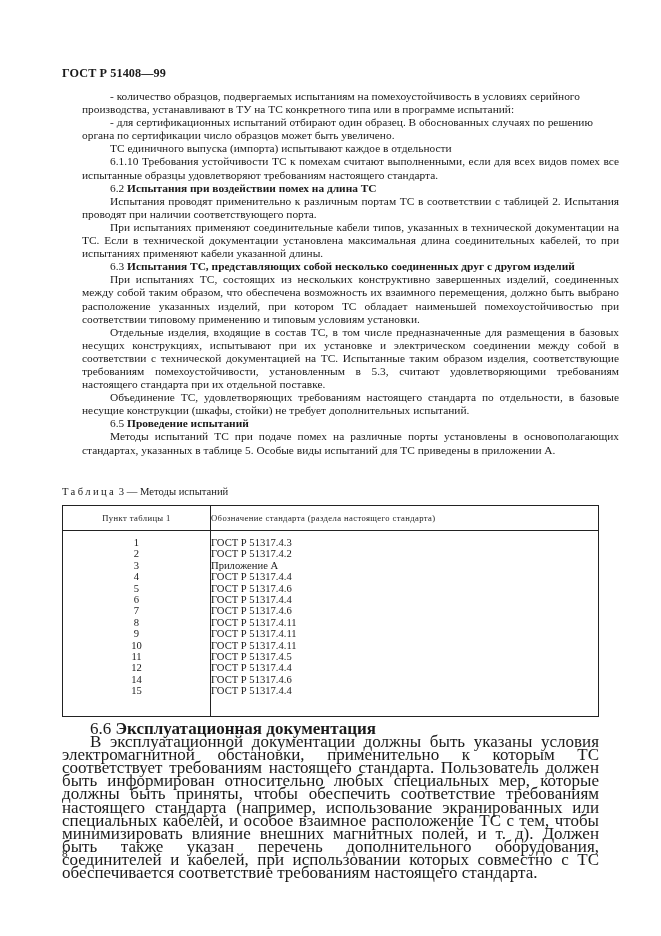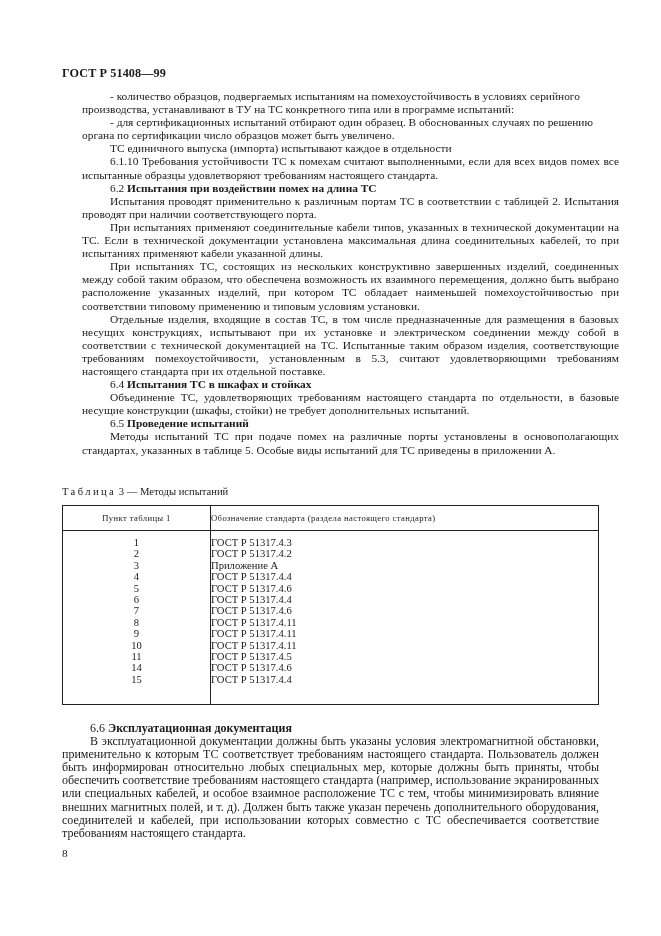--- a/index.html
+++ b/index.html
@@ -16,39 +16,39 @@
   table.methods { position: absolute; left: 62px; top: 505px; width: 537px; border-collapse: collapse;
                   font-size: 10.6px; }
   table.methods th { font-weight: normal; font-size: 8.6px; letter-spacing: 0.4px; height: 24px;
                      border-bottom: 1.2px solid #222; padding: 0; }
   table.methods { border: 1.4px solid #222; }
   table.methods td.c1, table.methods th.c1 { width: 147px; border-right: 1.2px solid #222; text-align: center; }
   table.methods td.c2, table.methods th.c2 { text-align: left; }
   table.methods td { padding: 0; line-height: 11.4px; }
   table.methods tr.first td { padding-top: 6px; }
   table.methods tr.last td { padding-bottom: 19px; }
-  .after-table { position: absolute; left: 62px; top: 722px; width: 537px; font-size: 12px; line-height: 13.1px; }
+  .after-table { position: absolute; left: 62px; top: 722px; width: 537px; font-size: 17px; line-height: 13.1px; }
   .page-number { position: absolute; left: 62px; top: 847px; font-size: 11.4px; }
 </style>
 </head>
 <body>
 
 <div class="doc-header">ГОСТ Р 51408—99</div>
 
 <div class="body-text">
   <p class="p left">- количество образцов, подвергаемых испытаниям на помехоустойчивость в условиях серийного производства, устанавливают в ТУ на ТС конкретного типа или в программе испытаний:</p>
   <p class="p left">- для сертификационных испытаний отбирают один образец. В обоснованных случаях по решению органа по сертификации число образцов может быть увеличено.</p>
   <p class="p left">ТС единичного выпуска (импорта) испытывают каждое в отдельности</p>
   <p class="p">6.1.10 Требования устойчивости ТС к помехам считают выполненными, если для всех видов помех все испытанные образцы удовлетворяют требованиям настоящего стандарта.</p>
   <p class="h"><span>6.2</span> <b>Испытания при воздействии помех на длина ТС</b></p>
   <p class="p">Испытания проводят применительно к различным портам ТС в соответствии с таблицей 2. Испытания проводят при наличии соответствующего порта.</p>
   <p class="p">При испытаниях применяют соединительные кабели типов, указанных в технической документации на ТС. Если в технической документации установлена максимальная длина соединительных кабелей, то при испытаниях применяют кабели указанной длины.</p>
+  <p class="h"><span>6.3</span> <b>Испытания ТС, представляющих собой несколько соединенных друг с другом изделий</b></p>
   <p class="p">При испытаниях ТС, состоящих из нескольких конструктивно завершенных изделий, соединенных между собой таким образом, что обеспечена возможность их взаимного перемещения, должно быть выбрано расположение указанных изделий, при котором ТС обладает наименьшей помехоустойчивостью при соответствии типовому применению и типовым условиям установки.</p>
   <p class="p">Отдельные изделия, входящие в состав ТС, в том числе предназначенные для размещения в базовых несущих конструкциях, испытывают при их установке и электрическом соединении между собой в соответствии с технической документацией на ТС. Испытанные таким образом изделия, соответствующие требованиям помехоустойчивости, установленным в 5.3, считают удовлетворяющими требованиям настоящего стандарта при их отдельной поставке.</p>
-  <p class="h"><span>6.4</span> <b>Испытания ТС в шкафах и стойках</b></p>
   <p class="p">Объединение ТС, удовлетворяющих требованиям настоящего стандарта по отдельности, в базовые несущие конструкции (шкафы, стойки) не требует дополнительных испытаний.</p>
   <p class="h"><span>6.5</span> <b>Проведение испытаний</b></p>
   <p class="p">Методы испытаний ТС при подаче помех на различные порты установлены в основополагающих стандартах, указанных в таблице 5. Особые виды испытаний для ТС приведены в приложении А.</p>
 </div>
 
 <div class="table-caption">
   <span class="spaced">Таблица</span>
   <span>3</span>
   <span>— Методы испытаний</span>
 </div>
@@ -99,20 +99,24 @@
       </tr>
     <tr>
         <td class="c1">10</td>
         <td class="c2">ГОСТ Р 51317.4.11</td>
       </tr>
     <tr>
         <td class="c1">11</td>
         <td class="c2">ГОСТ Р 51317.4.5</td>
       </tr>
     <tr>
+        <td class="c1">12</td>
+        <td class="c2">ГОСТ Р 51317.4.4</td>
+      </tr>
+    <tr>
         <td class="c1">14</td>
         <td class="c2">ГОСТ Р 51317.4.6</td>
       </tr>
     <tr class="last">
         <td class="c1">15</td>
         <td class="c2">ГОСТ Р 51317.4.4</td>
       </tr>
   </tbody>
 </table>
 

